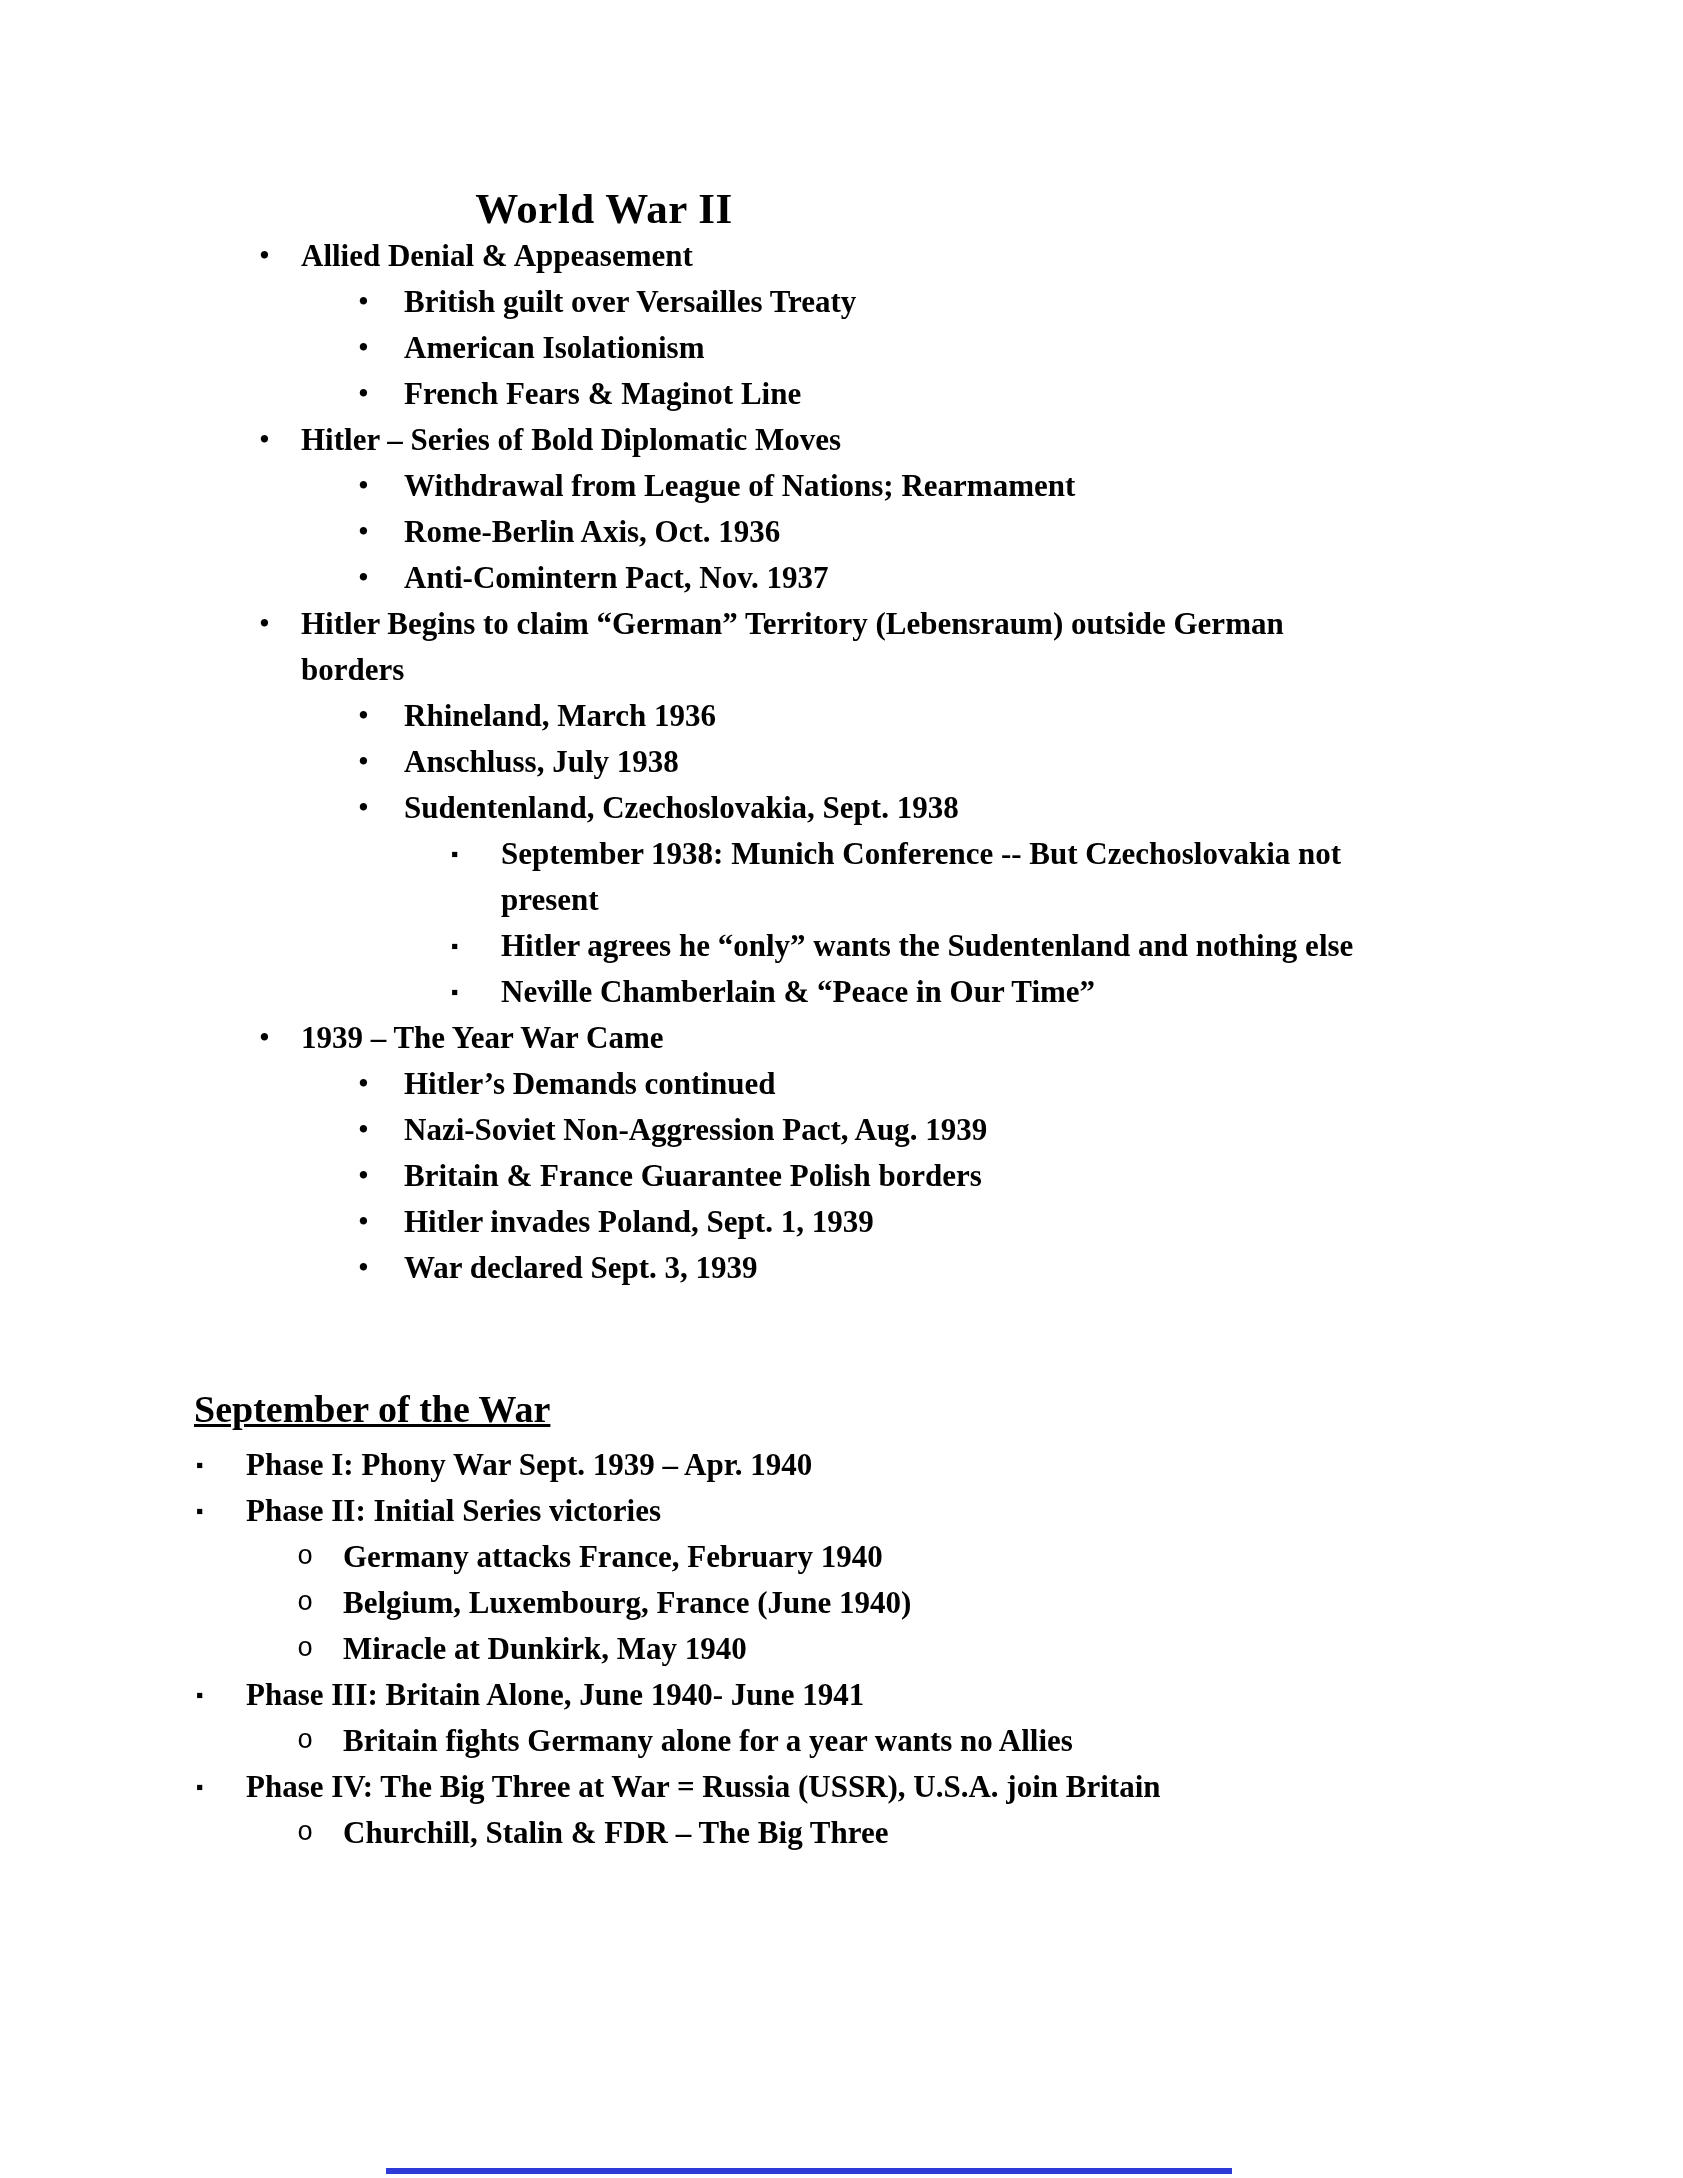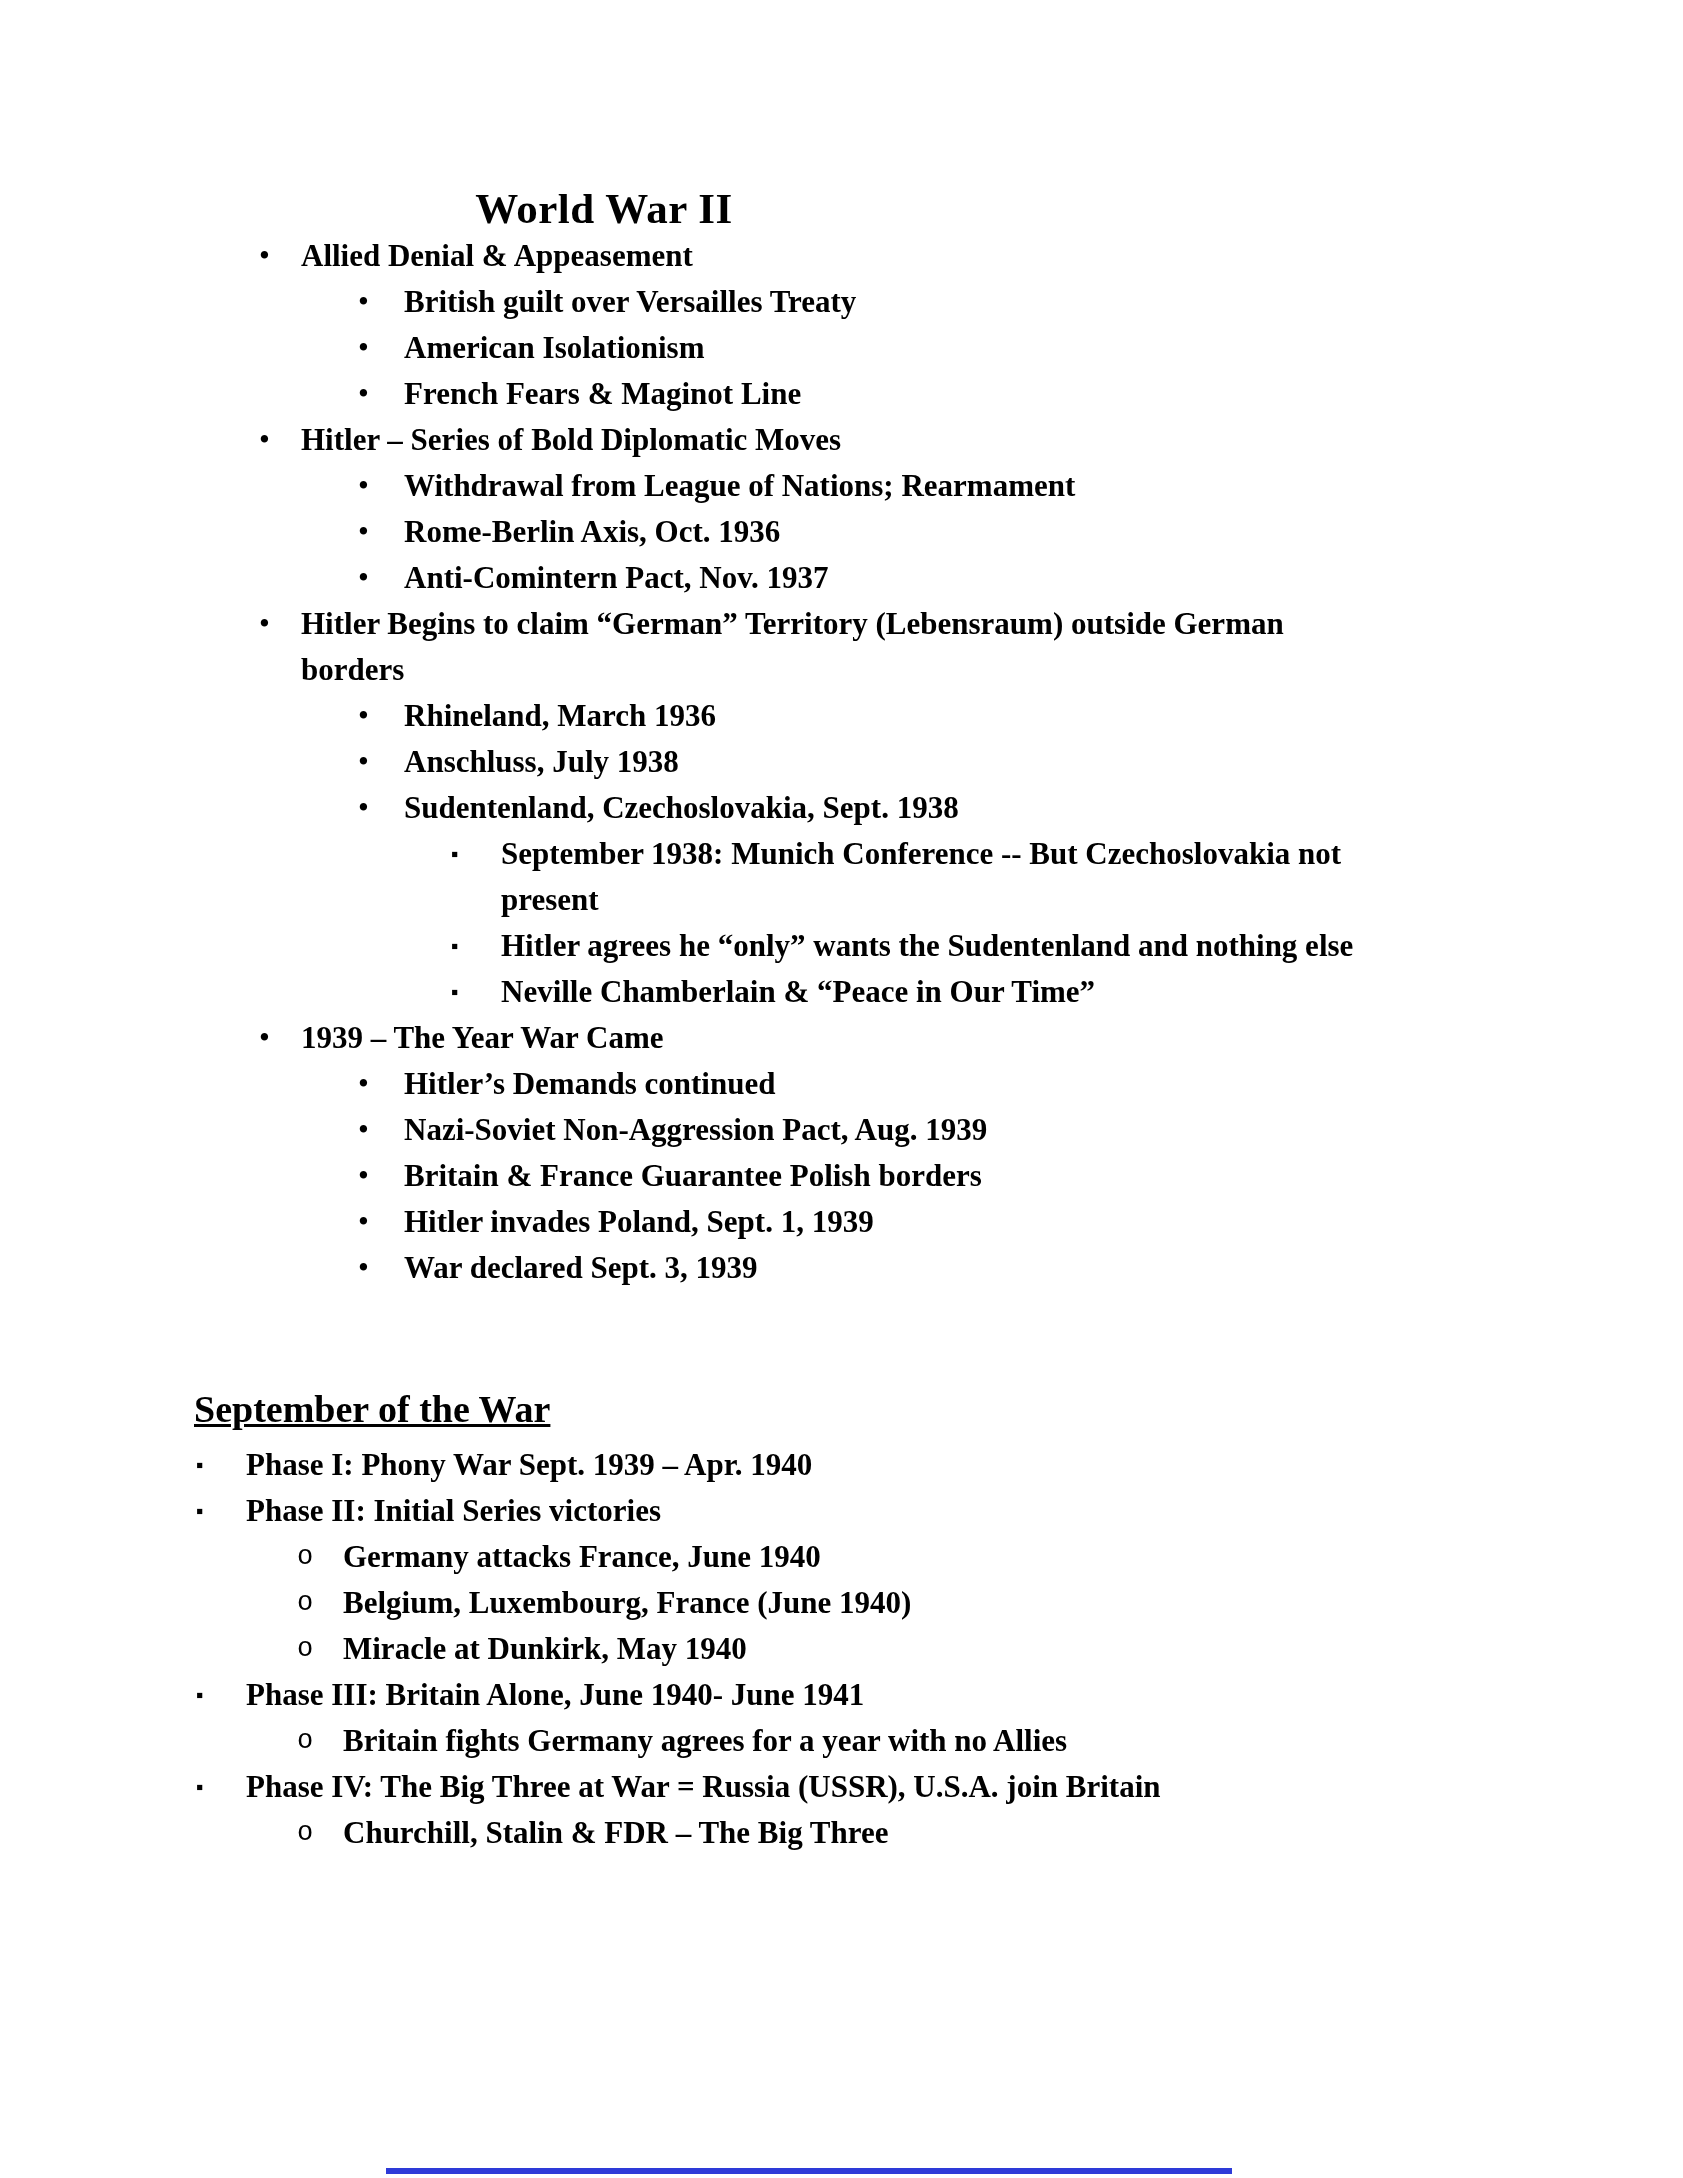--- a/index.html
+++ b/index.html
@@ -180,37 +180,37 @@
       <div class="li p1">
         <span class="bullet">▪</span>
         <span class="txt">Phase I: Phony War  Sept. 1939 – Apr. 1940</span>
       </div>
       <div class="li p1">
         <span class="bullet">▪</span>
         <span class="txt">Phase II: Initial Series victories</span>
       </div>
       <div class="li p2">
         <span class="bullet">o</span>
-        <span class="txt">Germany attacks France, June 1940</span>
+        <span class="txt">Germany attacks France, February 1940</span>
       </div>
       <div class="li p2">
         <span class="bullet">o</span>
         <span class="txt">Belgium, Luxembourg, France  (June 1940)</span>
       </div>
       <div class="li p2">
         <span class="bullet">o</span>
         <span class="txt">Miracle at Dunkirk, May 1940</span>
       </div>
       <div class="li p1">
         <span class="bullet">▪</span>
         <span class="txt">Phase III: Britain Alone,  June 1940- June 1941</span>
       </div>
       <div class="li p2">
         <span class="bullet">o</span>
-        <span class="txt">Britain fights Germany agrees for a year with no Allies</span>
+        <span class="txt">Britain fights Germany alone for a year wants no Allies</span>
       </div>
       <div class="li p1">
         <span class="bullet">▪</span>
         <span class="txt">Phase IV: The Big Three at War = Russia (USSR), U.S.A. join Britain</span>
       </div>
       <div class="li p2">
         <span class="bullet">o</span>
         <span class="txt">Churchill, Stalin &amp; FDR – The Big Three</span>
       </div>
     </div>

